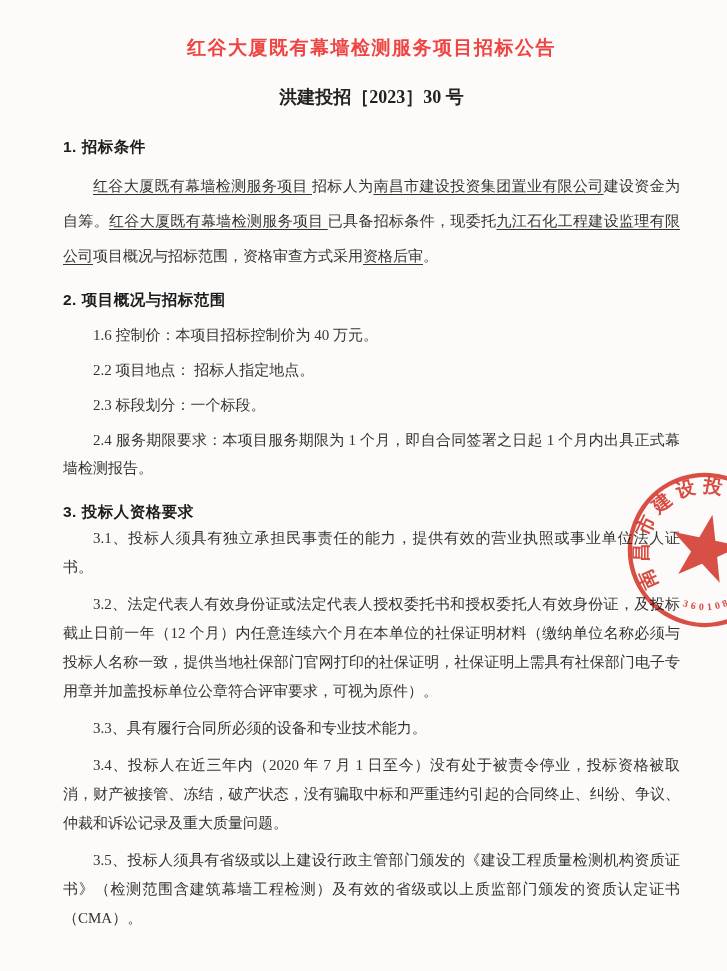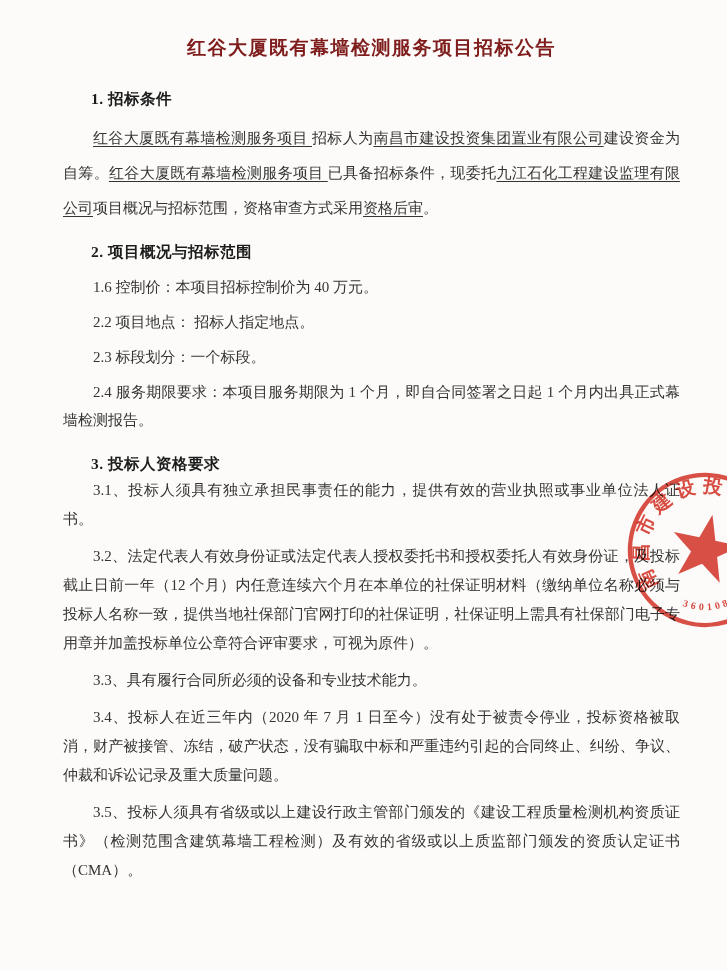--- a/index.html
+++ b/index.html
@@ -20,42 +20,41 @@
   .content {
     padding: 20px 47px 0 63px;
   }
   .doc-title {
     margin-top: 14px;
     text-align: center;
     font-size: 19px;
     line-height: 28px;
     font-weight: bold;
     letter-spacing: 1.5px;
-    color: #7f1d1d;
+    color: #ef4444;
   }
   .doc-number {
     margin-top: 22px;
     text-align: center;
     font-size: 18px;
     line-height: 26px;
     font-weight: bold;
     color: #222222;
   }
   .section { margin: 0; }
   #section-1 { margin-top: 27px; }
   #section-2 { margin-top: 16px; }
   #section-3 { margin-top: 20px; }
   .section-heading {
-    font-family: Liberation Serif, serif;
+    font-family: Liberation Sans, sans-serif;
     font-size: 15.5px;
     line-height: 20px;
     font-weight: bold;
     color: #1c1c1c;
     letter-spacing: 0.5px;
-    margin-left: 28px;
   }
   .paras { margin: 0; }
   .para {
     margin: 0;
     text-indent: 2em;
     text-align: justify;
     font-size: 15px;
     color: #343434;
   }
   .s1 .para { line-height: 35px; margin-top: 12px; }
@@ -81,20 +80,21 @@
   }
 </style>
 </head>
 <body>
 
 <div class="page">
   <div class="content">
 
     <div class="doc-title">红谷大厦既有幕墙检测服务项目招标公告</div>
 
+    <div class="doc-number">洪建投招［2023］30 号</div>
 
     <div class="section" id="section-1">
       <div class="section-heading">1. 招标条件</div>
       <div class="paras s1">
           <p class="para"><span class="u">红谷大厦既有幕墙检测服务项目 </span><span>招标人为</span><span class="u">南昌市建设投资集团置业有限公司</span><span>建设资金为自筹。</span><span class="u">红谷大厦既有幕墙检测服务项目 </span><span>已具备招标条件，现委托</span><span class="u">九江石化工程建设监理有限公司</span><span>项目概况与招标范围，资格审查方式采用</span><span class="u">资格后审</span><span>。</span></p>
         </div>
     </div>
 
     <div class="section" id="section-2">
       <div class="section-heading">2. 项目概况与招标范围</div>

